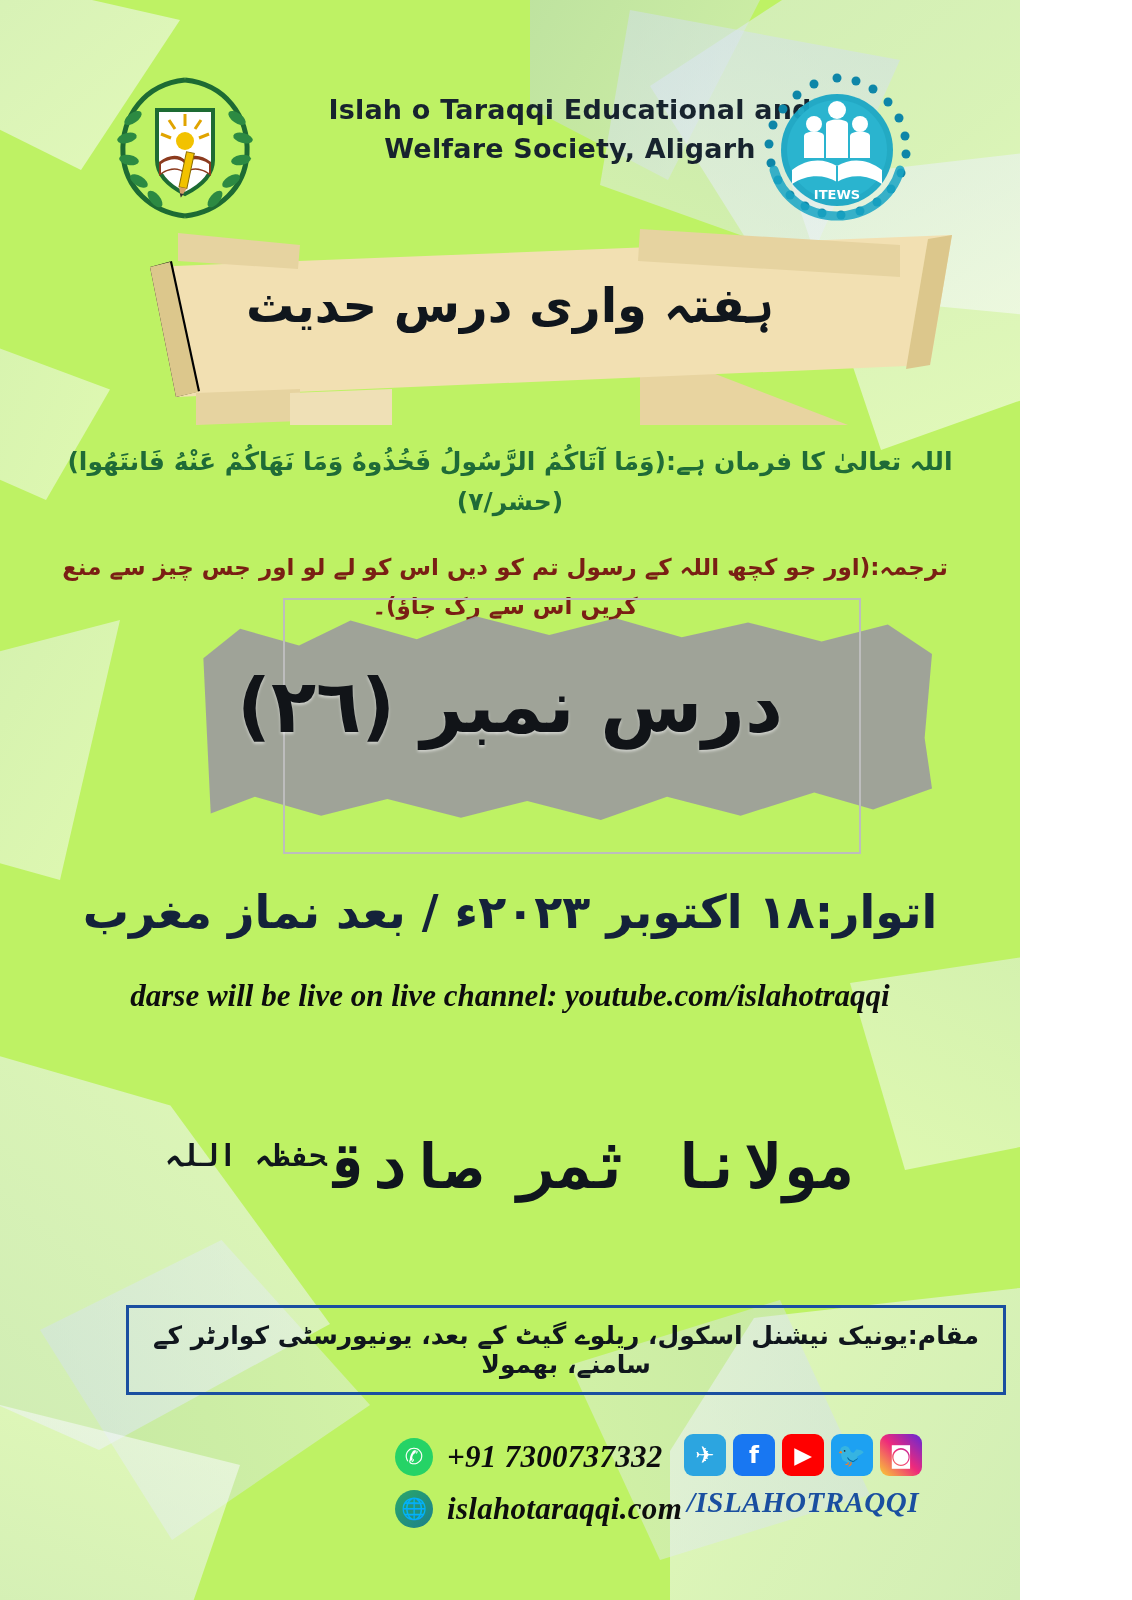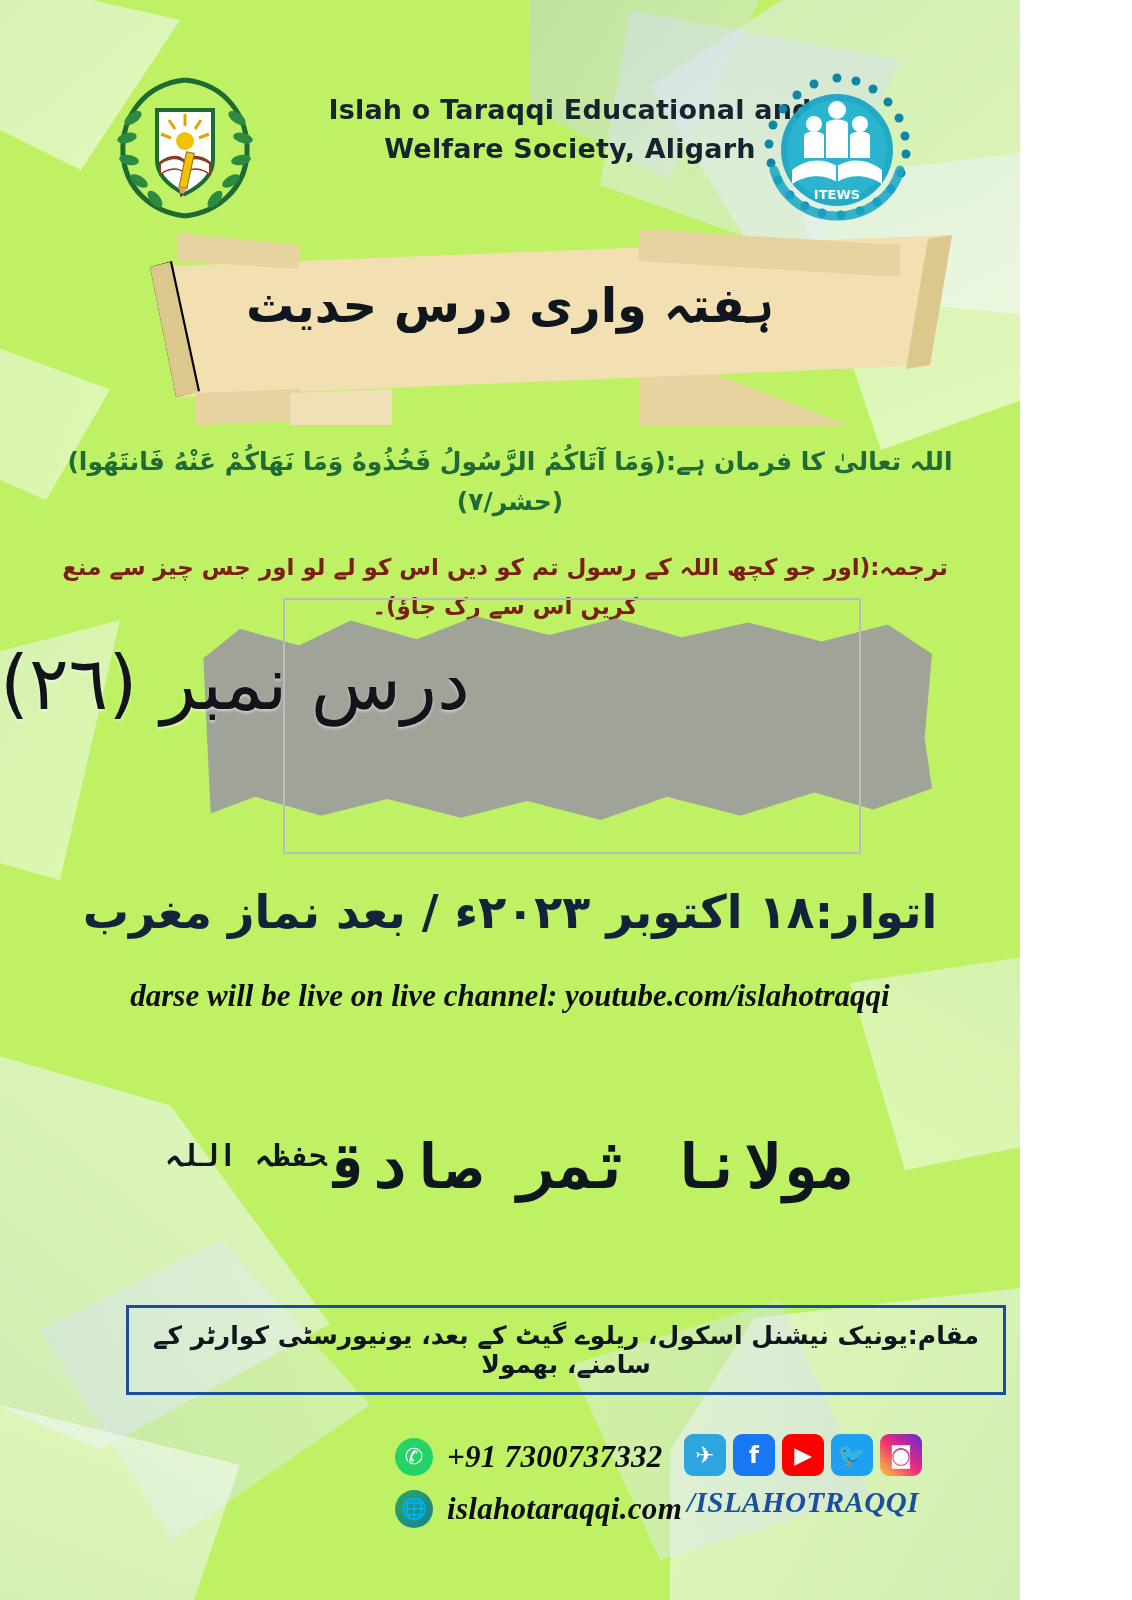--- a/index.html
+++ b/index.html
@@ -165,26 +165,26 @@
     clip-path: polygon(
       1% 22%, 6% 8%, 14% 16%, 21% 4%, 30% 13%, 38% 2%, 48% 11%,
       57% 3%, 66% 12%, 75% 5%, 85% 14%, 94% 6%, 100% 20%,
       99% 60%, 100% 84%, 92% 94%, 84% 86%, 74% 97%, 64% 88%,
       55% 99%, 45% 90%, 36% 98%, 26% 89%, 17% 97%, 8% 88%, 2% 96%
     );
     opacity: .92;
   }
   .lesson-text {
     position: absolute;
-    top: 640px; left: 0; right: 0;
-    text-align: left;
+    top: 663px; left: 0; right: 0;
+    text-align: center;
     direction: rtl;
     font-family: "DejaVu Sans", sans-serif;
     font-size: 74px;
-    font-weight: normal;
+    font-weight: bold;
     color: #111418;
     text-shadow: 0 2px 3px rgba(255,255,255,.5);
   }
 
   
   .date-line {
     position: absolute;
     top: 885px; left: 40px; right: 40px;
     text-align: center;
     direction: rtl;

